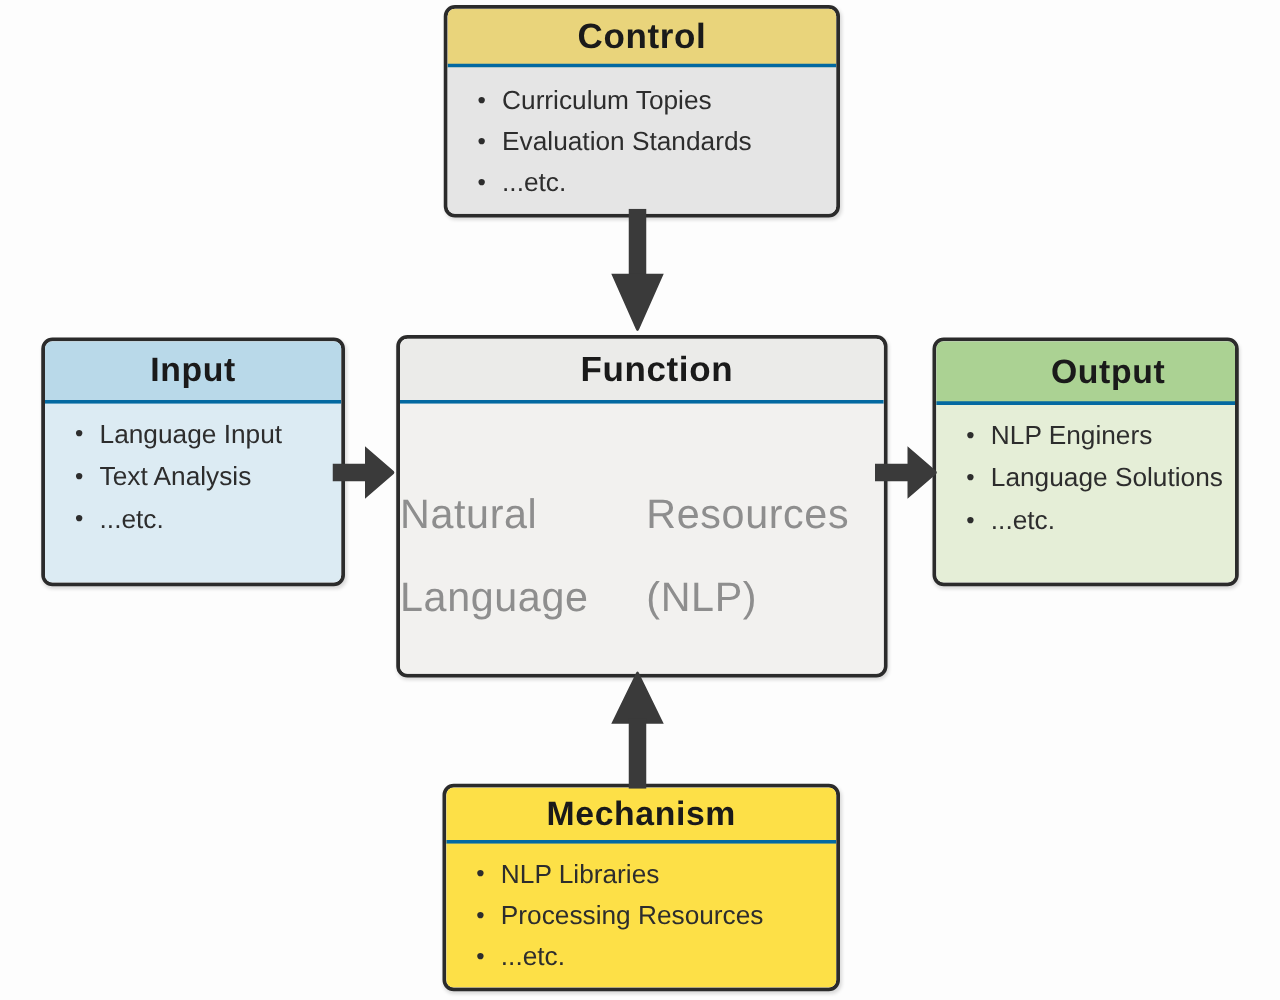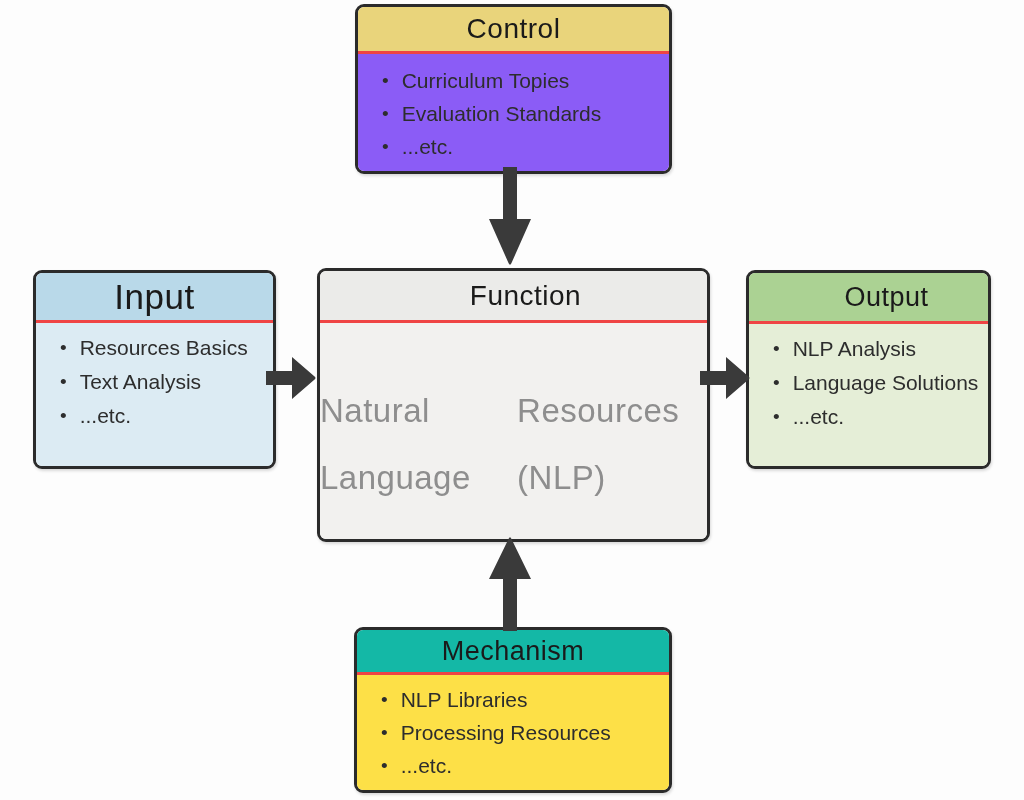--- a/index.html
+++ b/index.html
@@ -15,23 +15,23 @@
     position:absolute;
     border:3px solid #2b2b2b;
     border-radius:9px;
     box-shadow:1px 2px 3px rgba(0,0,0,.14);
     overflow:hidden;
     background:#fff;
     display:flex;flex-direction:column;
   }
   .node header{
     flex:0 0 auto;
-    border-bottom:3px solid #ef4444;
+    border-bottom:3px solid #0369a1;
     display:flex;align-items:center;justify-content:center;
-    font-weight:normal;color:#1a1a1a;
+    font-weight:bold;color:#1a1a1a;
     letter-spacing:.5px;
   }
   .node .body{flex:1 1 auto;}
 
   .node ul{list-style:none;margin:0;padding:8px 6px 0 24px;}
   .node li{
     display:flex;align-items:center;
     font-size:21px;color:#2d2d2d;line-height:34px;
     white-space:nowrap;
   }
@@ -42,21 +42,21 @@
   }
 
   
   .node.control{left:355px;top:4px;width:311px;height:164px;}
   .node.control header{height:44px;font-size:28px;}
   .node.control li{line-height:33px;}
   .node.control ul{padding-top:10px;}
 
   
   .node.input{left:33px;top:270px;width:237px;height:193px;}
-  .node.input header{height:47px;font-size:35px;}
+  .node.input header{height:47px;font-size:27px;}
 
   
   .node.function{left:317px;top:268px;width:387px;height:268px;}
   .node.function header{height:49px;font-size:28px;padding-left:24px;}
   .node.function .body{
     display:flex;flex-direction:row;align-items:center;
     padding-top:26px;
   }
   .node.function .fn-line{
     font-size:33px;color:#8e8e8e;line-height:67px;
@@ -80,61 +80,61 @@
   .arrow-out{left:700px;top:355px;}
   .arrow-up{left:487px;top:535px;}
 </style>
 </head>
 <body style="background-color: rgb(253, 253, 253);">
 
 <div class="canvas">
 
   <section class="node control">
     <header style="background-color: rgb(233, 212, 123);">Control</header>
-    <div class="body" style="background-color: #8b5cf6;">
+    <div class="body" style="background-color: #e5e5e5;">
       <ul>
         <li>Curriculum Topies</li>
         <li>Evaluation Standards</li>
         <li>...etc.</li>
       </ul>
     </div>
   </section>
 
   <section class="node input">
     <header style="background-color: rgb(185, 217, 233);">Input</header>
     <div class="body" style="background-color: rgb(220, 235, 243);">
       <ul>
-        <li>Resources Basics</li>
+        <li>Language Input</li>
         <li>Text Analysis</li>
         <li>...etc.</li>
       </ul>
     </div>
   </section>
 
   <section class="node function">
     <header style="background-color: rgb(235, 235, 233);">Function</header>
     <div class="body" style="background-color: rgb(242, 241, 239);">
       <div class="fn-line">Natural Language</div>
       <div class="fn-line">Resources (NLP)</div>
     </div>
   </section>
 
   <section class="node output">
     <header style="background-color: rgb(171, 210, 147); padding-left: 36px;">Output</header>
     <div class="body" style="background-color: rgb(229, 238, 215);">
       <ul>
-        <li>NLP Analysis</li>
+        <li>NLP Enginers</li>
         <li>Language Solutions</li>
         <li>...etc.</li>
       </ul>
     </div>
   </section>
 
   <section class="node mechanism">
-    <header style="background-color: #14b8a6;">Mechanism</header>
+    <header style="background-color: #fde047;">Mechanism</header>
     <div class="body" style="background-color: #fde047;">
       <ul>
         <li>NLP Libraries</li>
         <li>Processing Resources</li>
         <li>...etc.</li>
       </ul>
     </div>
   </section>
 
   <svg class="arrow arrow-down" width="46" height="100" viewBox="0 0 46 100">

